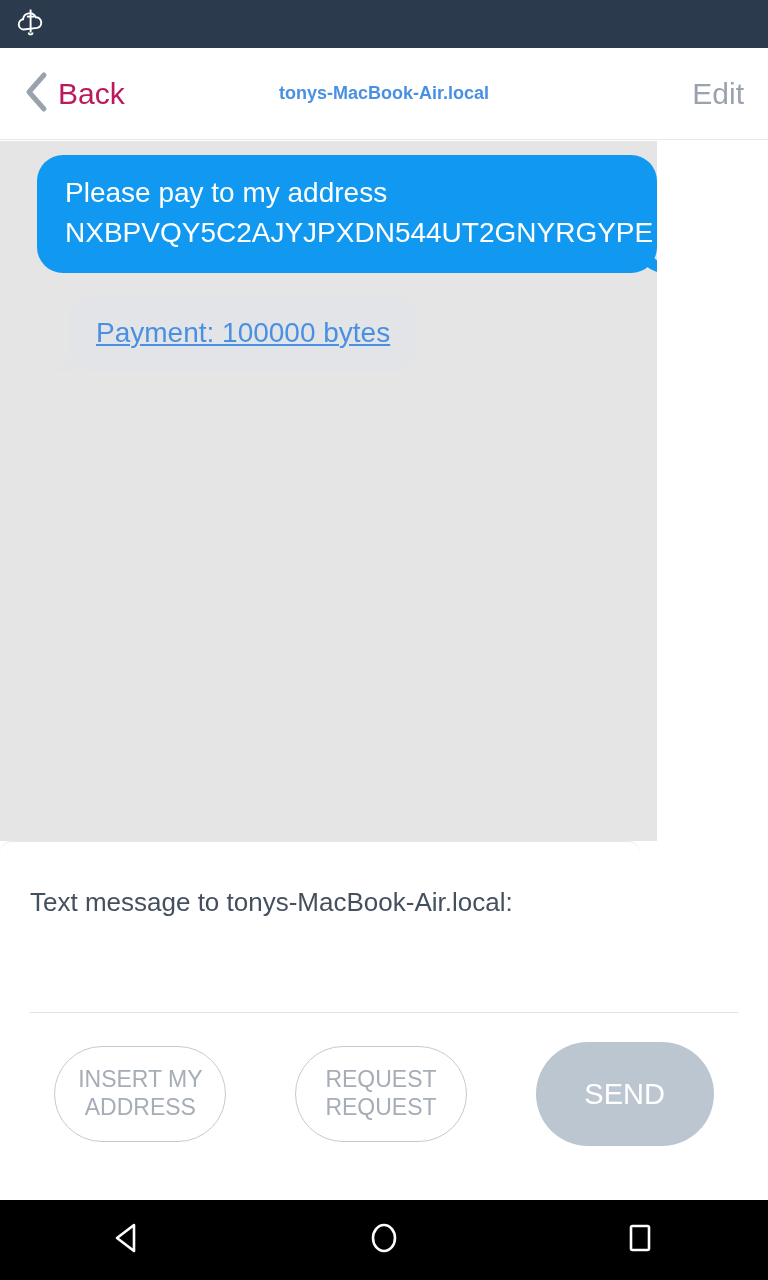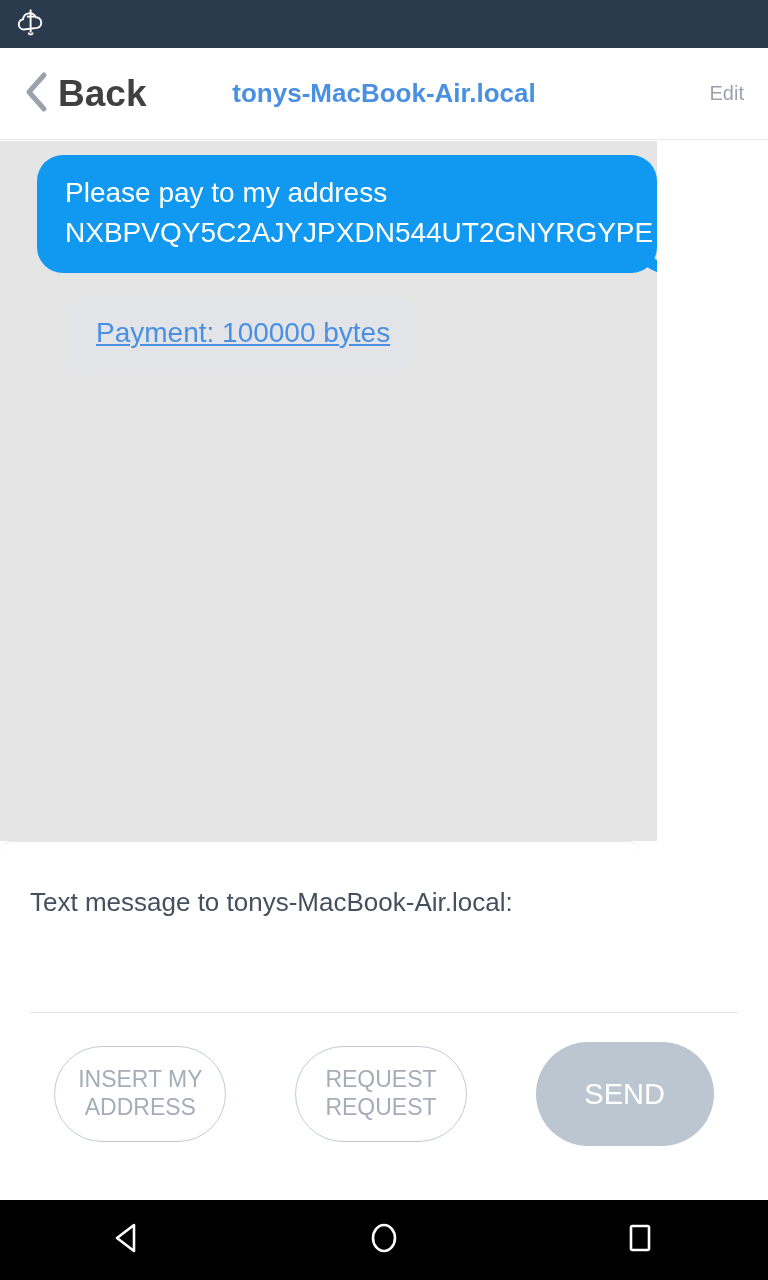--- a/index.html
+++ b/index.html
@@ -60,36 +60,36 @@
     justify-content: space-between;
     padding: 0 24px;
   }
   .bar-back {
     display: flex;
     align-items: center;
     gap: 8px;
     cursor: pointer;
   }
   .bar-back .label {
-    color: #404040;
-    font-size: 37px;
-    font-weight: 700;
+    color: #be185d;
+    font-size: 30px;
+    font-weight: 400;
   }
   .bar-title {
     color: #4a90e2;
-    font-size: 26px;
+    font-size: 18px;
     font-weight: bold;
     position: absolute;
     left: 0; right: 0;
     text-align: center;
     pointer-events: none;
   }
   .bar-edit {
     color: #9aa3ad;
-    font-size: 20px;
+    font-size: 30px;
     font-weight: 400;
     cursor: pointer;
     z-index: 2;
   }
 
   
   .conversation {
     position: absolute;
     top: 141px; left: 0;
     width: 657px;

